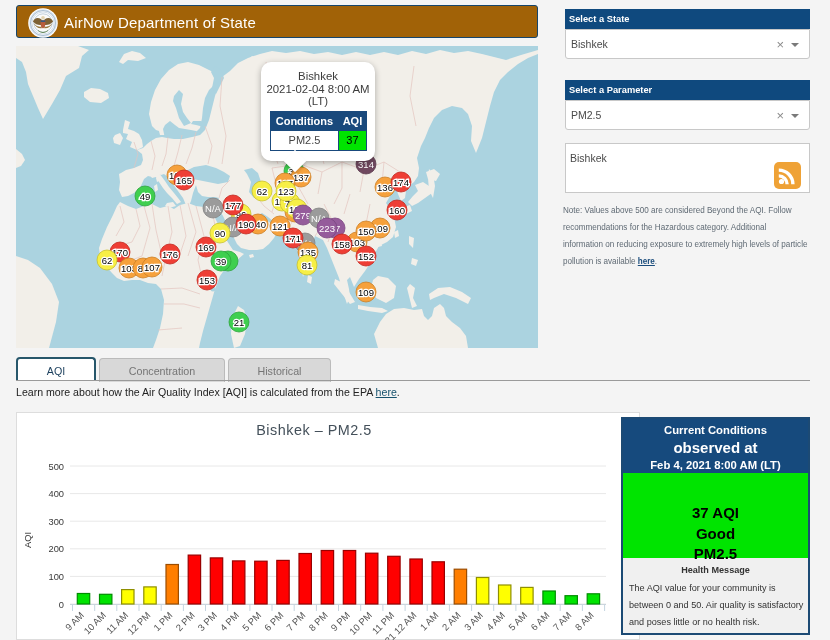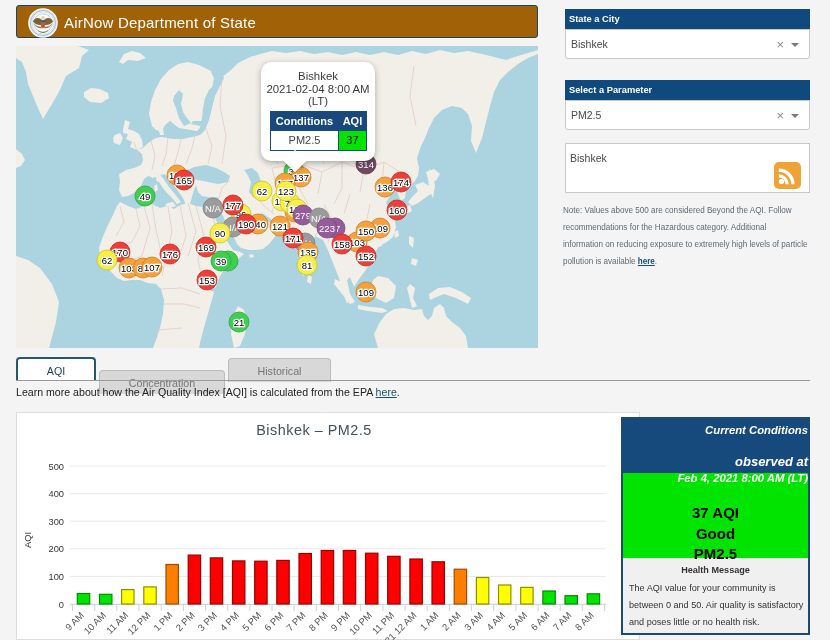--- a/index.html
+++ b/index.html
@@ -17,21 +17,21 @@
 .sel .car { position:absolute; right:10px; top:13px; width:0; height:0; border-left:4.5px solid transparent; border-right:4.5px solid transparent; border-top:4.5px solid #7a7a7a; }
 .rssbox { position:absolute; left:565px; top:143px; width:245px; height:50px; background:#fff; border:1px solid #c8c8c8; font-size:10.5px; color:#4a4a4a; padding:8px 4px; }
 .note { position:absolute; left:563px; top:202px; width:300px; font-size:9px; color:#5f6a74; line-height:17px; transform:scaleX(0.90); transform-origin:left top; }
 .note a { color:#1a4c7c; font-weight:bold; }
 .tab { position:absolute; top:0; height:24px; text-align:center; font-size:10.7px; line-height:24px; border-radius:4px 4px 0 0; }
 .tabline { position:absolute; left:16px; top:380px; width:794px; border-top:1px solid #9a9a9a; }
 .learn { position:absolute; left:16px; top:386px; font-size:10.6px; color:#222; }
 .learn a { color:#17526d; }
 .chart { position:absolute; left:16px; top:412px; width:624px; height:228px; background:#fff; border:1px solid #ddd; }
 .cc { position:absolute; left:621px; top:417px; width:189px; height:218px; border:2px solid #1c4a74; background:#f0f0f0; }
-.cchead { background:#164a7d; color:#fff; text-align:right; height:54px; padding-top:5px;font-style:italic; }
+.cchead { background:#164a7d; color:#fff; text-align:center; height:54px; padding-top:5px; }
 .ccgreen { background:#00e400; color:#000; text-align:center; font-weight:bold; font-size:15px; height:85px; padding-top:30px; line-height:20.7px; }
 .cchm { padding:7px 6px; color:#333; }
 </style></head>
 <body>
 <div class="hdr">
     <svg width="30" height="30" viewBox="0 0 28 28" style="position:absolute;left:11px;top:1.5px">
 <circle cx="14" cy="14" r="13.8" fill="#ffffff"></circle>
 <circle cx="14" cy="14" r="12.8" fill="#d7e2ee"></circle>
 <circle cx="14" cy="14" r="11.6" fill="#ffffff" stroke="#7d9cb8" stroke-width="0.6"></circle>
 <circle cx="14" cy="14" r="10.3" fill="none" stroke="#aabfd4" stroke-width="0.5"></circle>
@@ -246,33 +246,33 @@
           </tr>
           <tr>
             <td style="color:#444">PM2.5</td>
             <td style="background:#00e400;color:#000">37</td>
           </tr>
         </tbody>
       </table>
 <div class="tail"></div>
     </div>
 </div>
-<div class="sideh" style="top:9px">State a City</div>
+<div class="sideh" style="top:9px">Select a State</div>
 <div class="sel" style="top:29px">Bishkek<span class="x">×</span><span class="car"></span></div>
 <div class="sideh" style="top:80px">Select a Parameter</div>
 <div class="sel" style="top:100px">PM2.5<span class="x">×</span><span class="car"></span></div>
 <div class="rssbox">Bishkek<svg width="27" height="27" viewBox="0 0 27 27" style="position:absolute;right:8px;bottom:3px">
 <rect width="27" height="27" rx="5" fill="#efa236"></rect>
 <circle cx="7.5" cy="19.5" r="2.6" fill="#fff"></circle>
 <path d="M4.8,12.2 a10,10 0 0 1 10,10 l-3.4,0 a6.6,6.6 0 0 0 -6.6,-6.6 Z" fill="#fff"></path>
 <path d="M4.8,6.4 a15.8,15.8 0 0 1 15.8,15.8 l-3.4,0 a12.4,12.4 0 0 0 -12.4,-12.4 Z" fill="#fff"></path>
 </svg></div>
 <div class="note">Note: Values above 500 are considered Beyond the AQI. Follow<br>recommendations for the Hazardous category. Additional<br>information on reducing exposure to extremely high levels of particle<br>pollution is available <a href="#">here</a>.</div>
 <div class="tab" style="top:357px; left:16px; width:80px; background:#fff; border:2px solid #27576b; border-bottom:none; color:#1a3e5c; font-weight:400;">AQI</div>
-<div class="tab" style="top:358px; left:99px; width:126px; background:#d8d8d8; border:1px solid #bbb; border-bottom:none; color:#757575;margin-top:12px;">Concentration</div>
+<div class="tab" style="top:358px; left:99px; width:126px; background:#d8d8d8; border:1px solid #bbb; border-bottom:none; color:#757575;">Concentration</div>
 <div class="tab" style="top:358px; left:228px; width:103px; background:#d8d8d8; border:1px solid #bbb; border-bottom:none; color:#757575;">Historical</div>
 <div class="tabline"></div>
 <div class="learn">Learn more about how the Air Quality Index [AQI] is calculated from the EPA <a href="#">here</a>.</div>
 <div class="chart">
     <svg width="592" height="228" style="position:absolute;left:0;top:0">
 <text x="297" y="21.6" text-anchor="middle" font-family="Liberation Sans, sans-serif" font-size="14.4" letter-spacing="0.5" fill="#44505a">Bishkek – PM2.5</text>
 <line x1="53.0" y1="191.0" x2="589.0" y2="191.0" stroke="#e8e8e8"></line>
 <text x="47.0" y="194.5" text-anchor="end" font-family="Liberation Sans, sans-serif" font-size="9.3" fill="#3a3a3a">0</text>
 <line x1="53.0" y1="163.4" x2="589.0" y2="163.4" stroke="#e8e8e8"></line>
 <text x="47.0" y="166.9" text-anchor="end" font-family="Liberation Sans, sans-serif" font-size="9.3" fill="#3a3a3a">100</text>
@@ -357,20 +357,20 @@
 <text x="488.7" y="203.0" text-anchor="end" font-family="Liberation Sans, sans-serif" font-size="9.5" fill="#545454" transform="rotate(-45 488.7 203.0)">4 AM</text>
 <text x="510.9" y="203.0" text-anchor="end" font-family="Liberation Sans, sans-serif" font-size="9.5" fill="#545454" transform="rotate(-45 510.9 203.0)">5 AM</text>
 <text x="533.1" y="203.0" text-anchor="end" font-family="Liberation Sans, sans-serif" font-size="9.5" fill="#545454" transform="rotate(-45 533.1 203.0)">6 AM</text>
 <text x="555.2" y="203.0" text-anchor="end" font-family="Liberation Sans, sans-serif" font-size="9.5" fill="#545454" transform="rotate(-45 555.2 203.0)">7 AM</text>
 <text x="577.4" y="203.0" text-anchor="end" font-family="Liberation Sans, sans-serif" font-size="9.5" fill="#545454" transform="rotate(-45 577.4 203.0)">8 AM</text>
 </svg>
   </div>
 <div class="cc">
 <div class="cchead">
       <div style="font-size:11.3px;font-weight:bold;">Current Conditions</div>
-<div style="font-size:13px;font-weight:bold;margin-top:18px;">observed at</div>
+<div style="font-size:15px;font-weight:bold;margin-top:3px;">observed at</div>
 <div style="font-size:11.3px;font-weight:bold;margin-top:3px;">Feb 4, 2021 8:00 AM (LT)</div>
     </div>
 <div class="ccgreen">37 AQI<br>Good<br>PM2.5</div>
 <div class="cchm">
       <div style="text-align:center;font-weight:bold;font-size:9.1px;margin-bottom:5px;">Health Message</div>
 <div style="font-size:9.1px;line-height:16.8px;white-space:nowrap;">The AQI value for your community is<br>between 0 and 50. Air quality is satisfactory<br>and poses little or no health risk.</div>
     </div>
 </div>
 </body></html>

